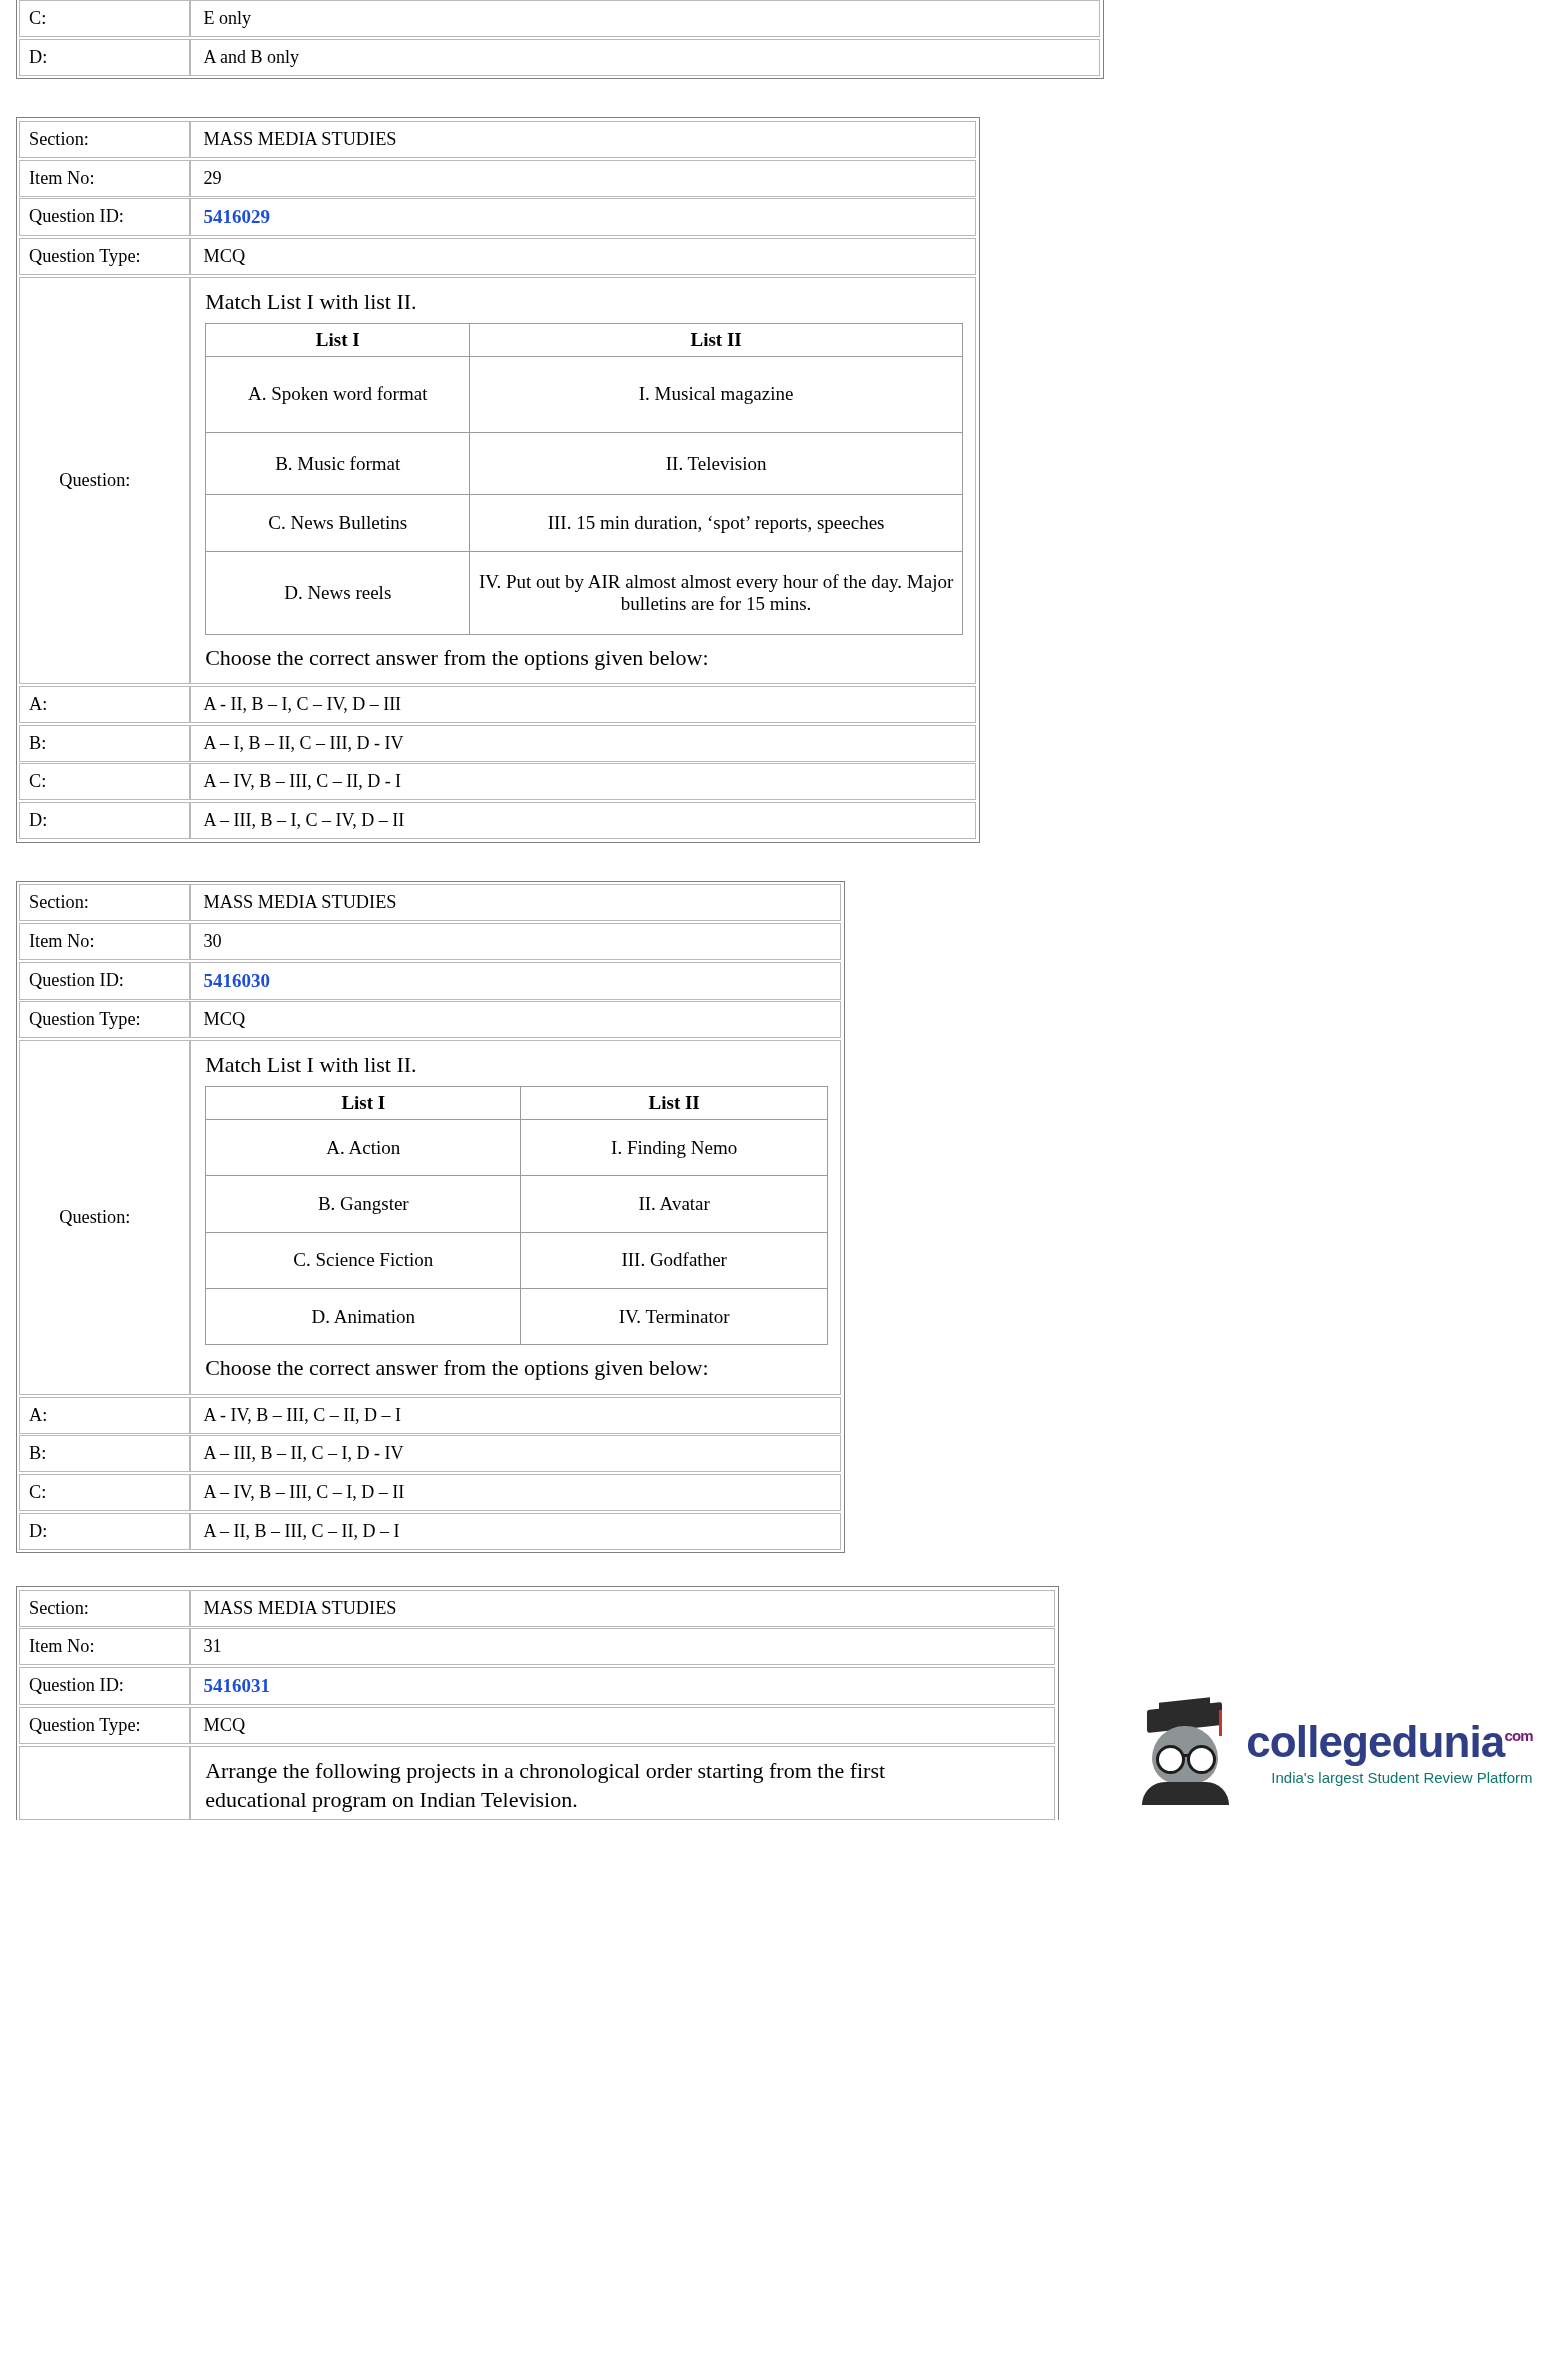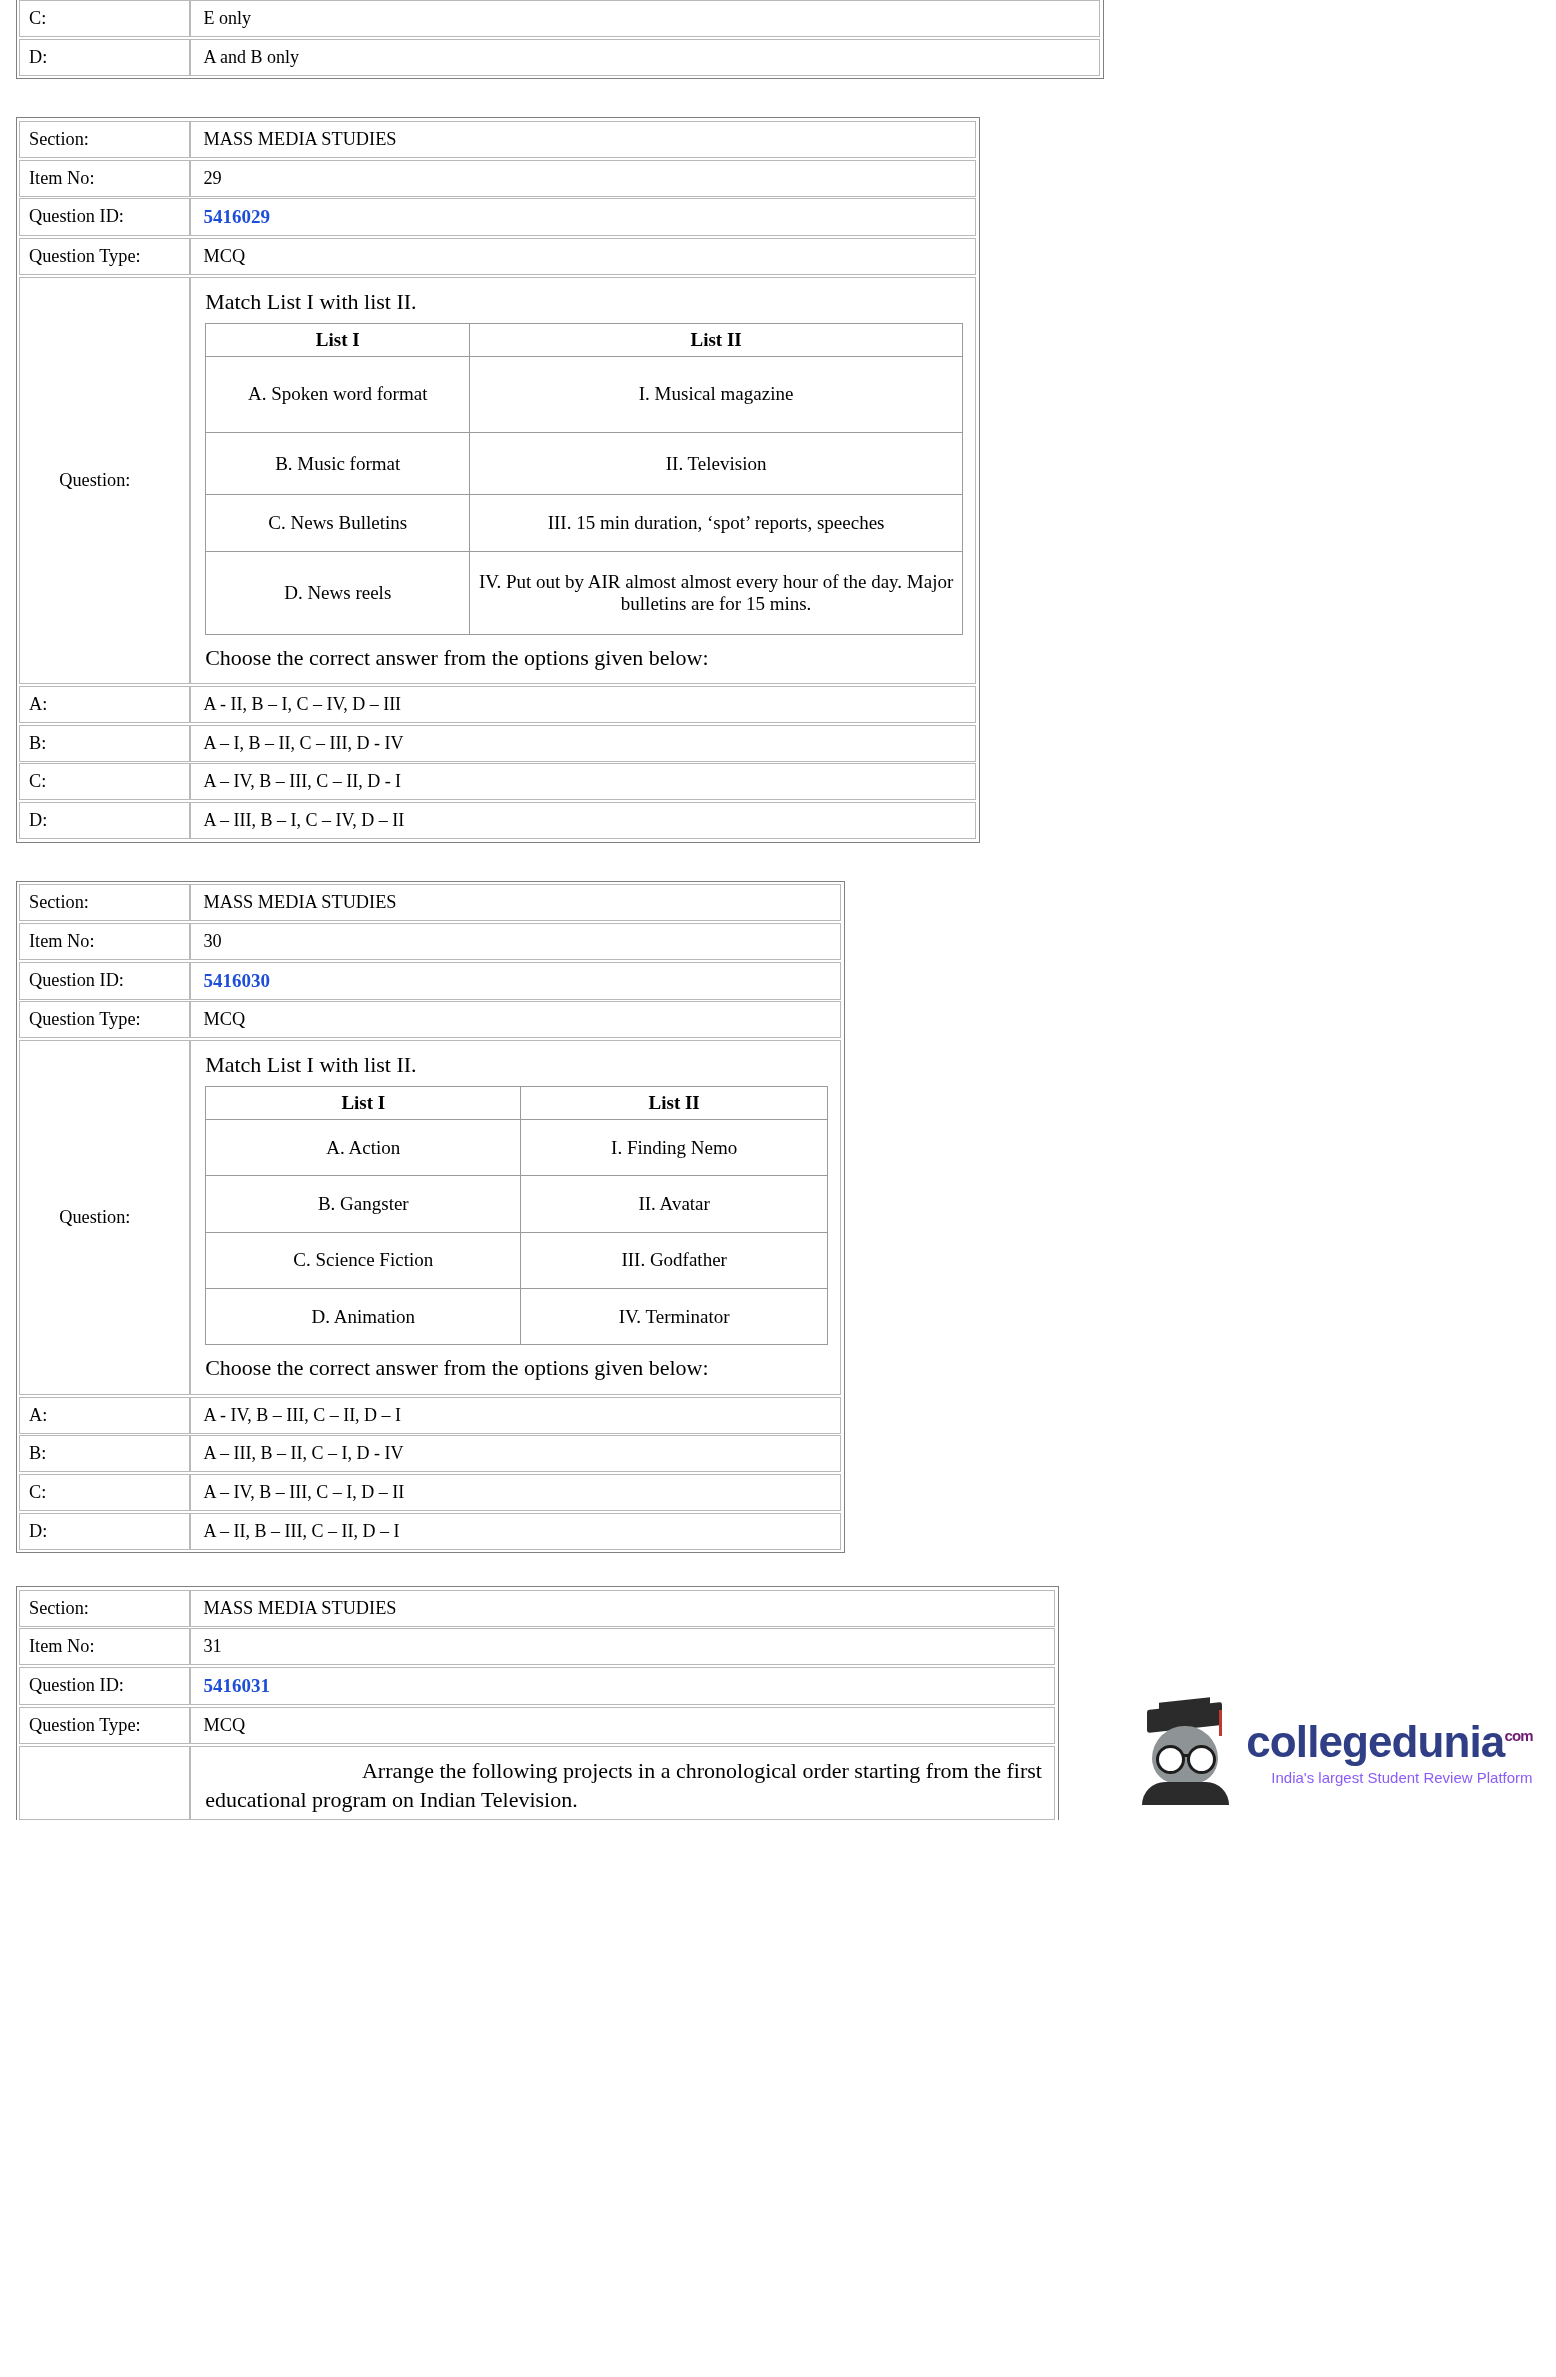--- a/index.html
+++ b/index.html
@@ -145,21 +145,21 @@
   }
   .logo-word .sup {
     font-size: 15px;
     vertical-align: super;
     color: #701a75;
     font-weight: bold;
   }
   .logo-sub {
     font-family: "Liberation Sans", sans-serif;
     font-size: 15px;
-    color: #8b5cf6;
+    color: #0f766e;
     margin-top: 5.2px;
     text-align: right;
   }
 
   
   .cap {
     position: absolute; left: 12.2px; top: 1.7px;
     width: 75px; height: 23px; background: #2b2b2b;
     transform: skewY(-6deg);
     border-radius: 2.6px;
@@ -369,21 +369,21 @@
         <span class="qid">5416031</span>
       </div>
     </div>
     <div class="qrow">
       <div class="lbl">Question Type:</div>
       <div class="val">MCQ</div>
     </div>
     <div class="qrow">
       <div class="lbl tall"></div>
       <div class="qbody" style="padding-bottom:0;">
-        <div class="qtext" style="margin-bottom:0;text-align:right;">Arrange the following projects in a chronological order starting from the first</div>
+        <div class="qtext" style="margin-bottom:0;">Arrange the following projects in a chronological order starting from the first</div>
         <div class="qtext" style="margin-top:1.7px;">educational program on Indian Television.</div>
       </div>
     </div>
   </div>
 
   <div class="logo">
     <div class="logo-face">
       <div class="cap-top"></div>
       <div class="cap"></div>
       <div class="tassel"></div>

